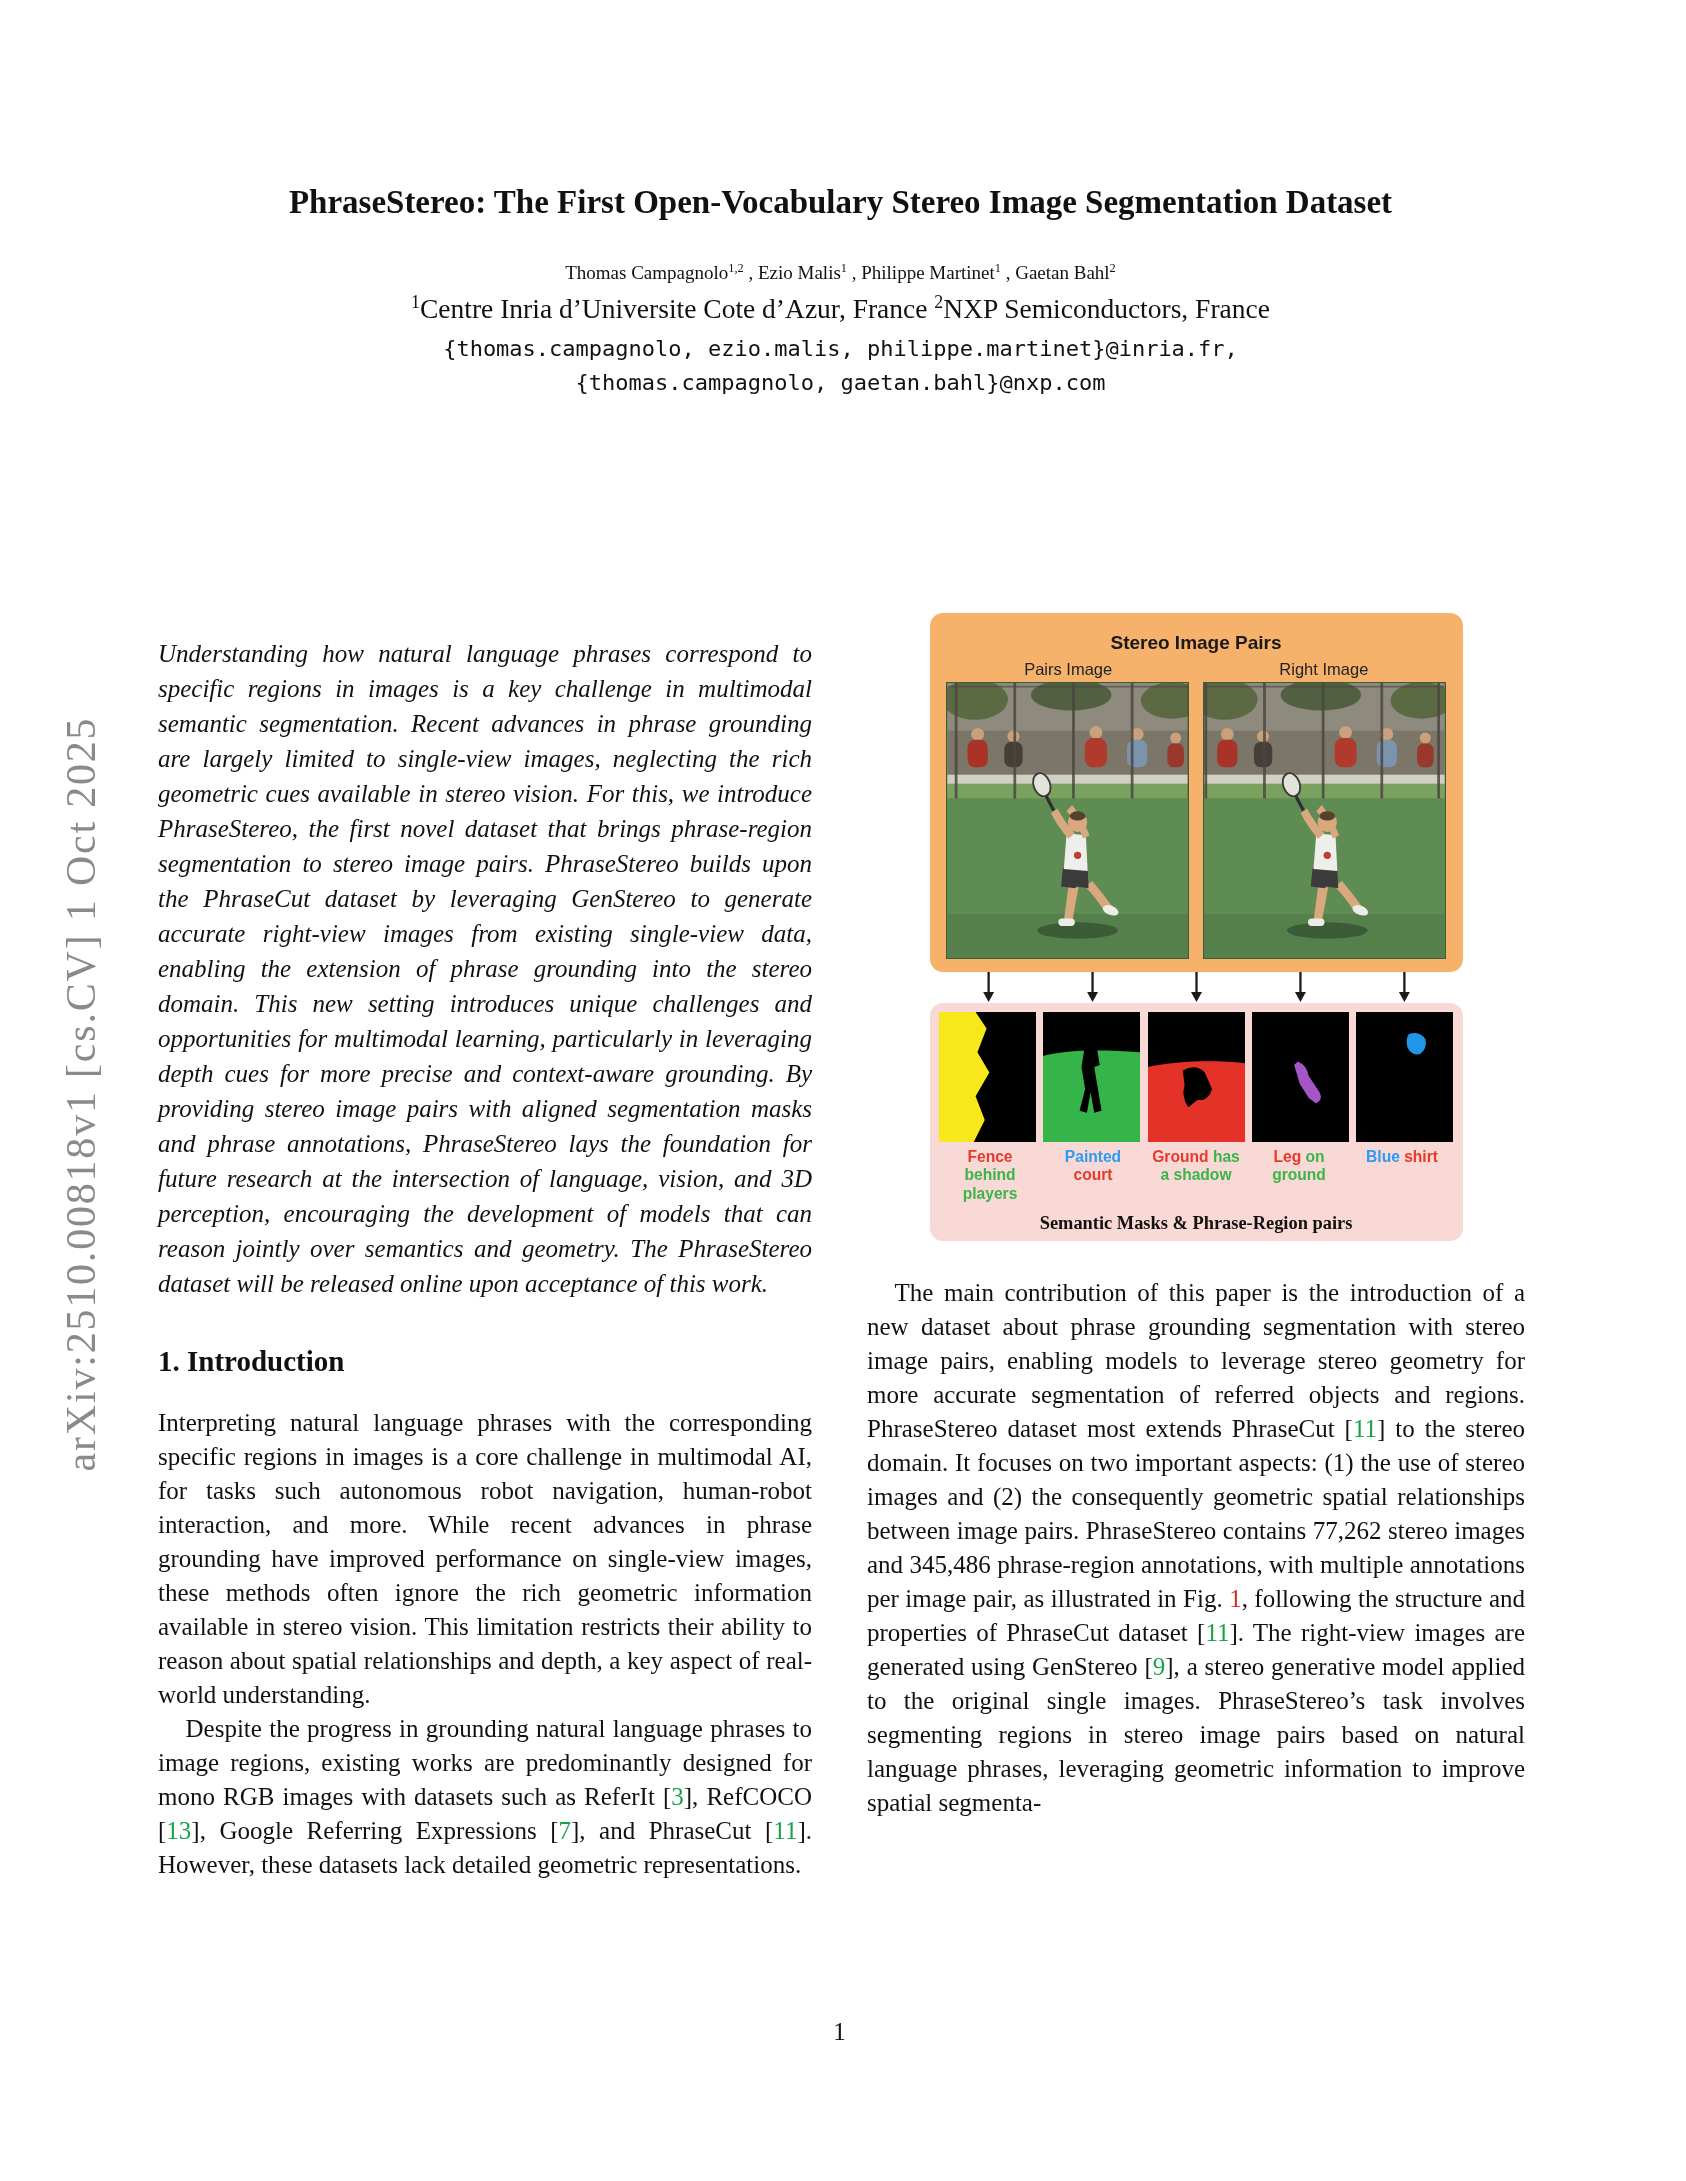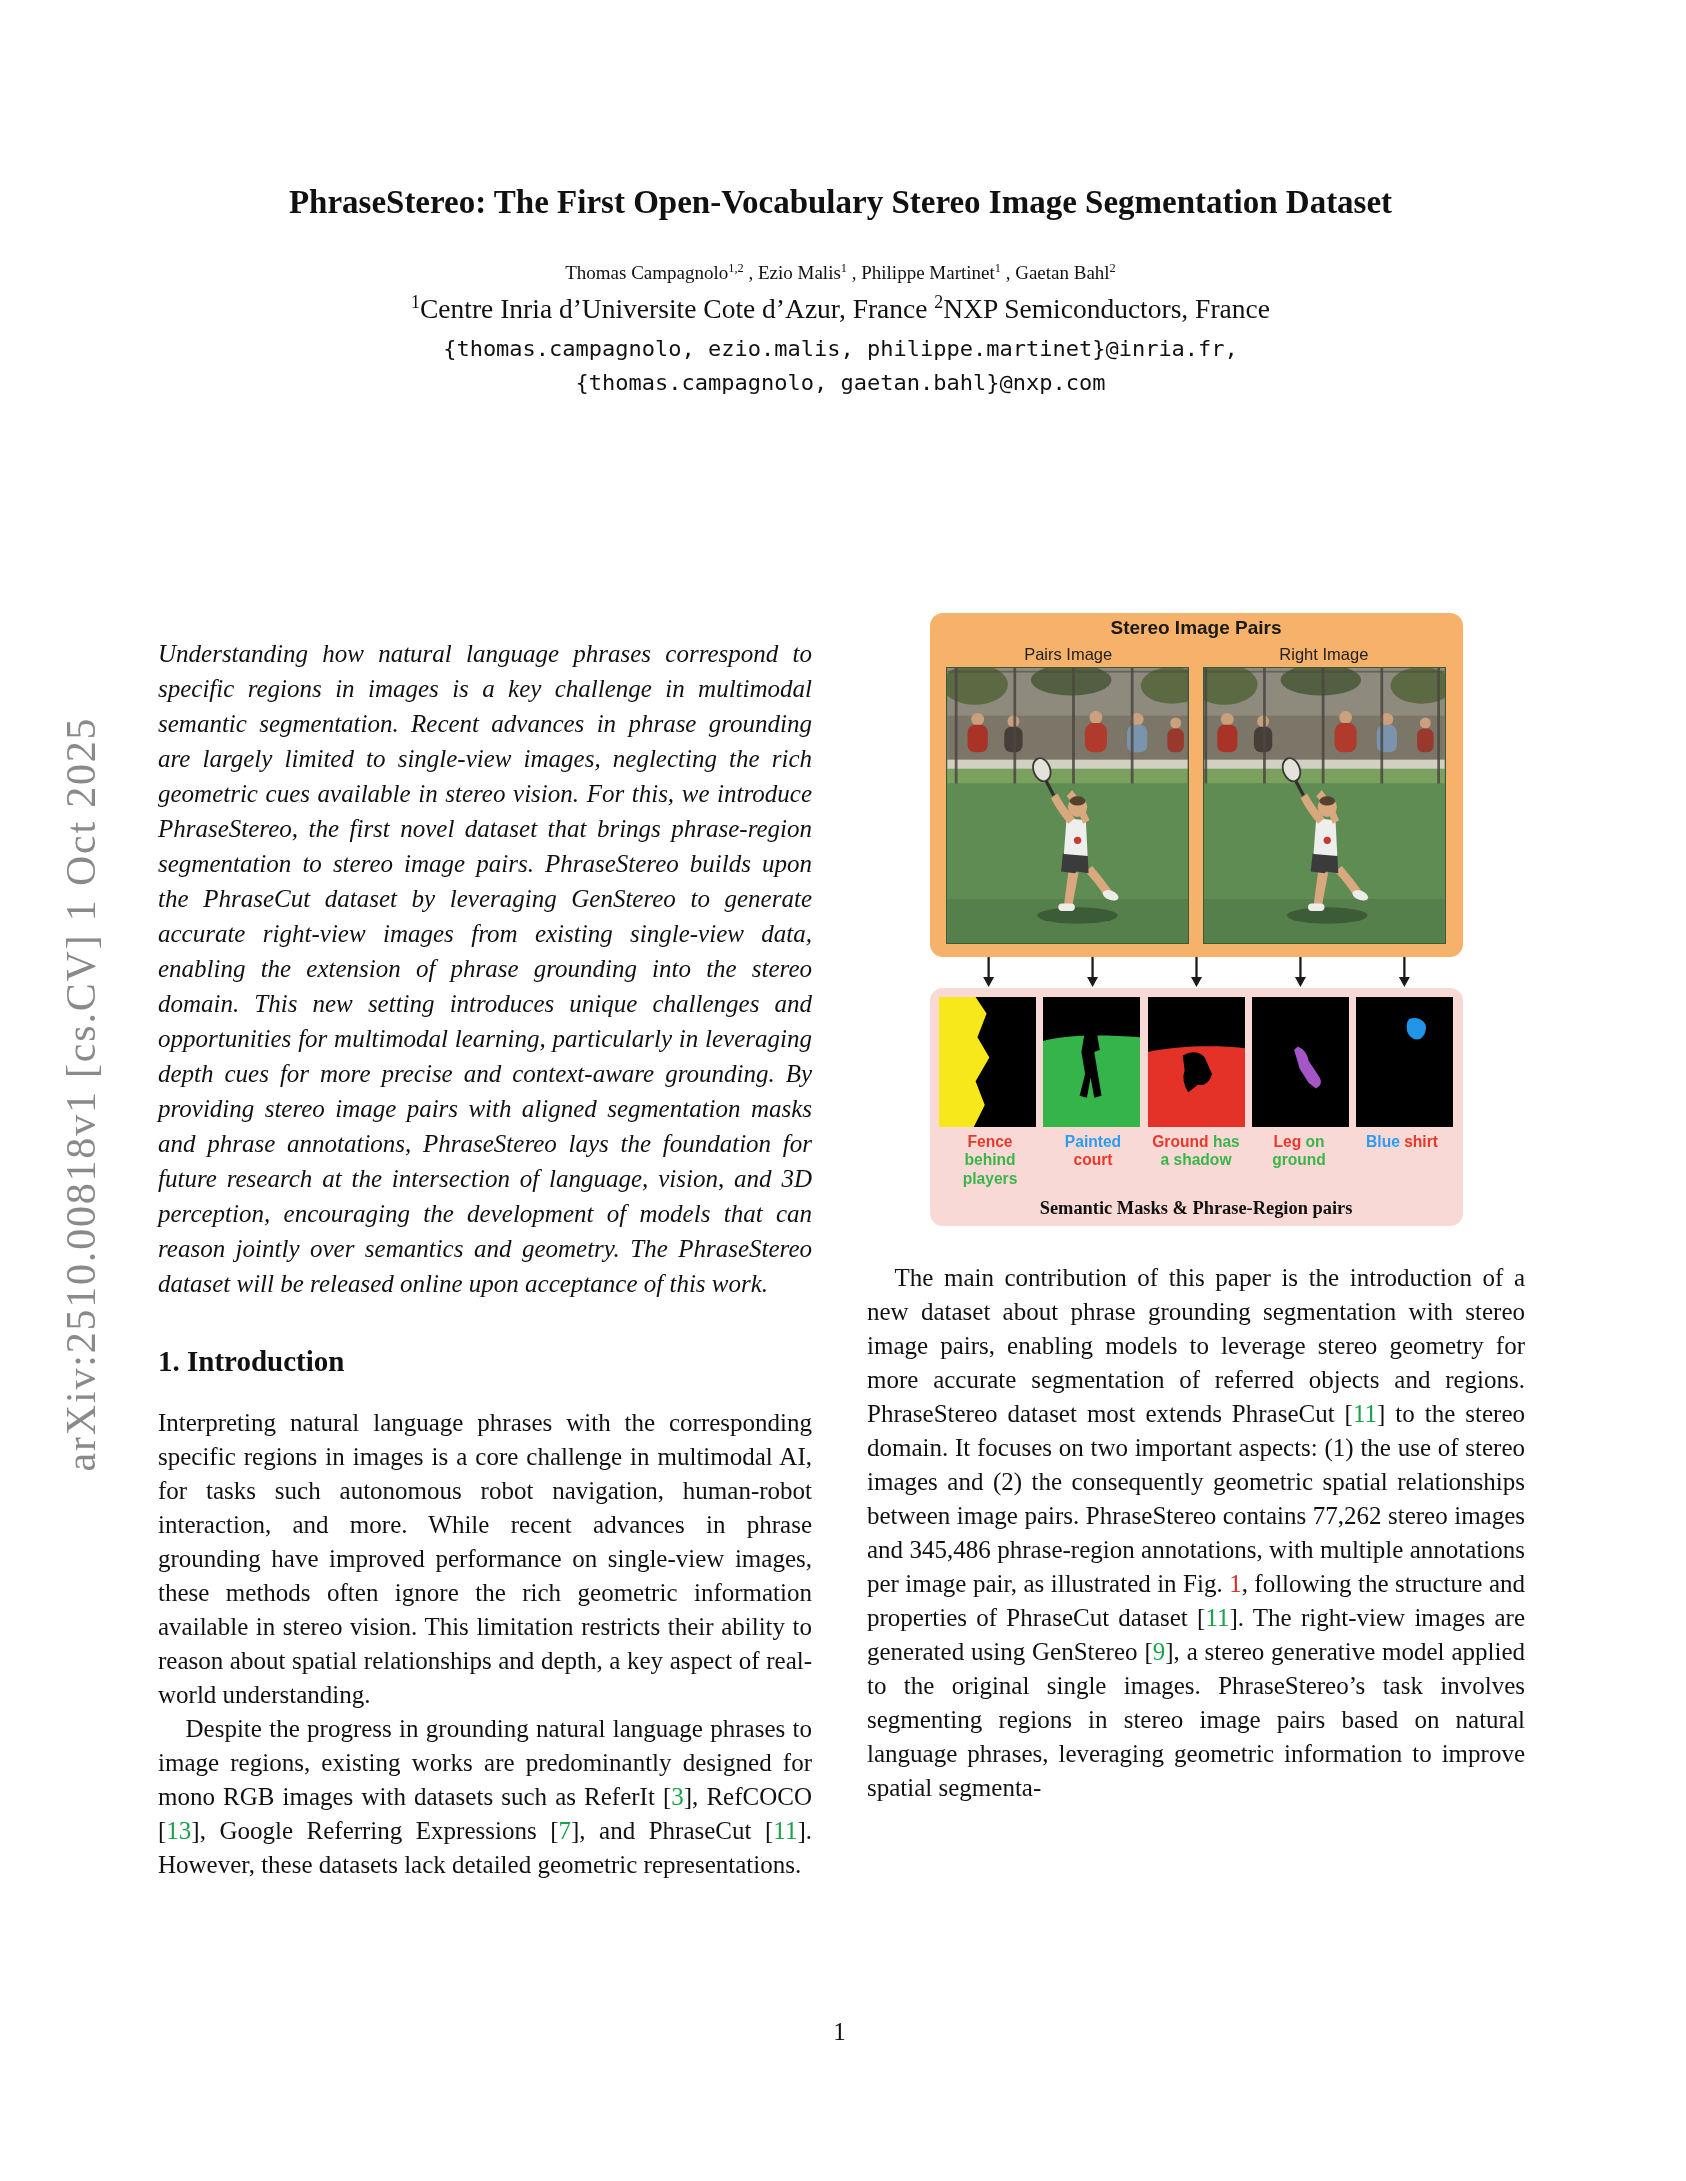--- a/index.html
+++ b/index.html
@@ -39,21 +39,21 @@
   .cite { color:var(--cite-green, #18a34a); }
   .ref  { color:var(--ref-red, #d93025); }
   .w-red   { color:var(--category-red, #e8392a); }
   .w-green { color:var(--relationship-green, #3bb54a); }
   .w-blue  { color:var(--attribute-blue, #2d9bf0); }
 
   
   .figure { width:533px; margin:0 auto; }
   .panel-orange {
     background:var(--figure-orange, #f6b26b);
-    border-radius:13px; padding:4px 11px 13px; box-sizing:border-box; width:533px;
+    border-radius:13px; padding:19px 11px 13px; box-sizing:border-box; width:533px;
   }
   .fig-title { font-family:"Liberation Sans", sans-serif; font-weight:bold; font-size:19px; text-align:center; color:#1a1a1a; }
   .photo-labels { display:flex; gap:14.7px; justify-content:center; margin:5.5px 0 3.7px; }
   .photo-labels div { width:241px; text-align:center; font-family:"Liberation Sans", sans-serif; font-size:16.5px; color:#222; }
   .photos { display:flex; gap:14.7px; justify-content:center; }
   .photos svg { display:block; border:0.9px solid rgba(0,0,0,0.35); background:#5e8c53; }
 
   .arrows { display:block; margin:0 auto; }
 
   .panel-pink {

